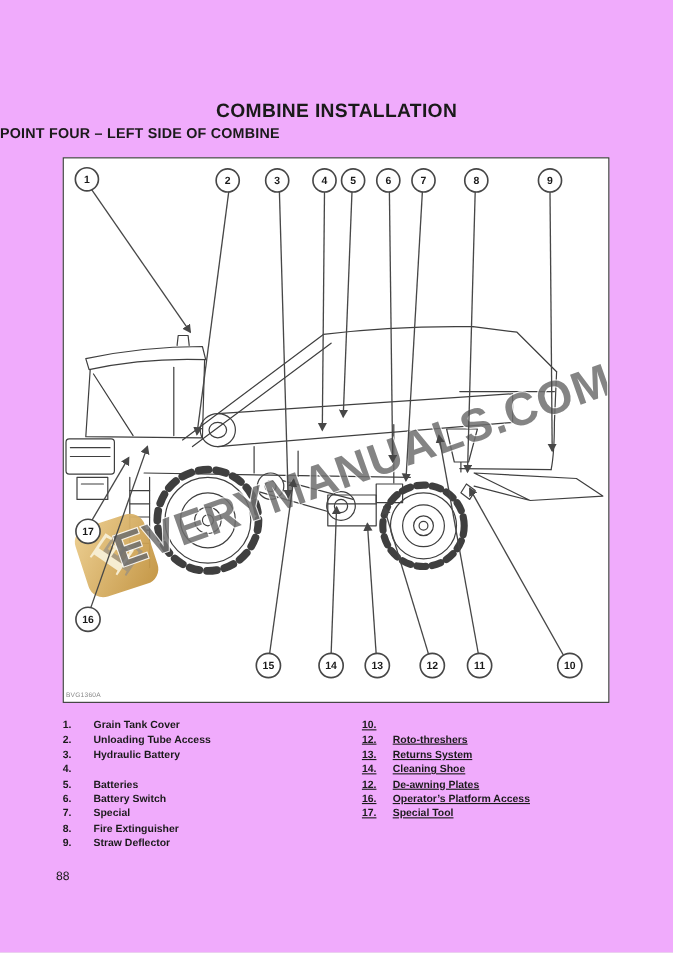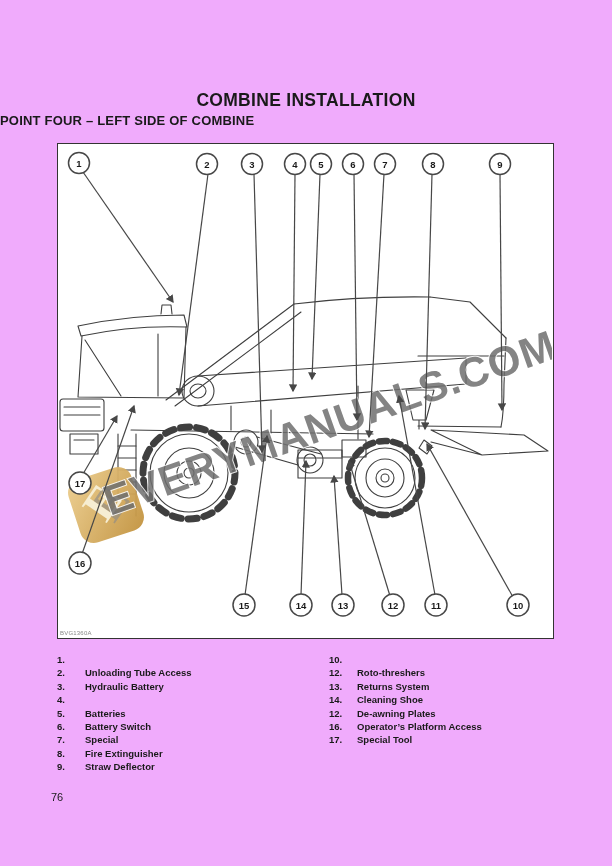--- a/index.html
+++ b/index.html
@@ -24,21 +24,21 @@
   .figlabel{
     position:absolute;left:2px;bottom:2px;font-size:6px;color:#888;
     letter-spacing:.2px;
   }
   .legend{
     position:absolute;left:57px;top:653px;width:500px;
     font-size:9.5px;font-weight:bold;line-height:13.4px;
   }
   .legend .col{position:absolute;top:0;}
   .legend .col.left{left:0;width:280px;}
-  .legend .col.right{left:272px;width:228px;}
+  .legend .col.right{left:272px;width:228px;text-decoration:underline;}
   .legend .row{display:flex;}
   .legend .num{width:28px;flex:0 0 28px;}
   .legend .lbl{flex:1;}
   .pagenum{position:absolute;left:51px;top:791px;font-size:11px;font-weight:normal;}
   .callout-text{font-size:9.5px;font-weight:bold;fill:#1a1a1a;}
   .wm-text{font-size:42px;font-weight:bold;letter-spacing:1px;}
 </style>
 </head>
 <body>
 
@@ -217,20 +217,21 @@
           </g>
       </g>
     </svg>
     <span class="figlabel">BVG1360A</span>
   </div>
 
   <div class="legend">
     <div class="col left">
       <div class="row">
           <span class="num">1.</span>
+          <span class="lbl">Grain Tank Cover</span>
         </div>
       <div class="row">
           <span class="num">2.</span>
           <span class="lbl">Unloading Tube Access</span>
         </div>
       <div class="row">
           <span class="num">3.</span>
           <span class="lbl">Hydraulic Battery</span>
         </div>
       <div class="row">
@@ -281,15 +282,15 @@
           <span class="num">16.</span>
           <span class="lbl">Operator’s Platform Access</span>
         </div>
       <div class="row">
           <span class="num">17.</span>
           <span class="lbl">Special Tool</span>
         </div>
     </div>
   </div>
 
-  <div class="pagenum">76</div>
+  <div class="pagenum">88</div>
 
 </div>
 
 </body></html>

